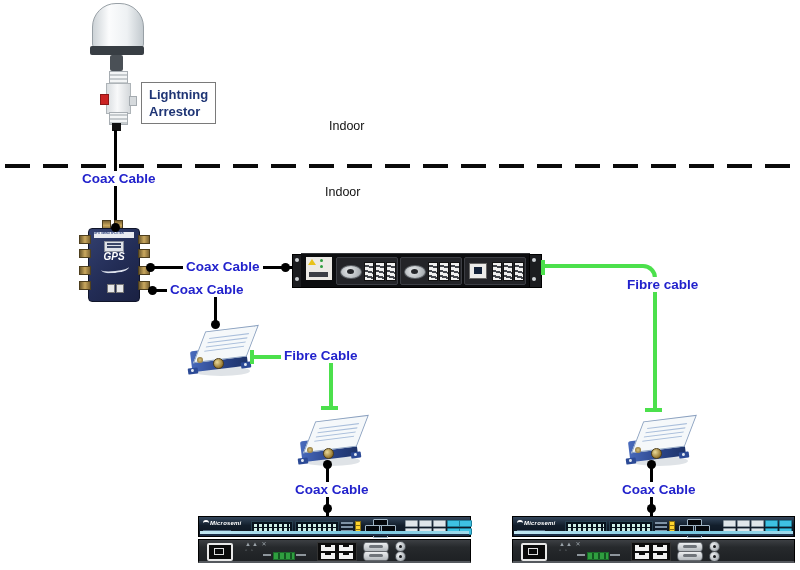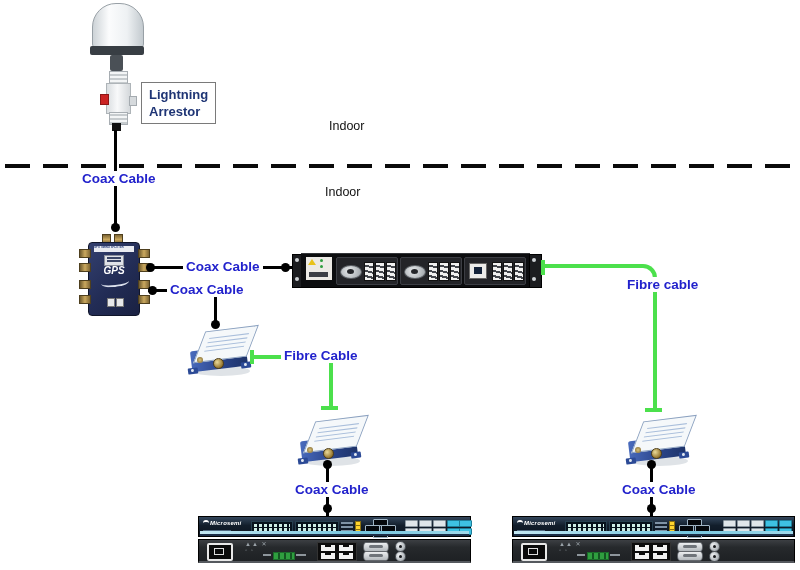--- a/index.html
+++ b/index.html
@@ -28,21 +28,21 @@
         border-radius:24px 24px 5px 5px;
         background:linear-gradient(90deg,#cdd3d7,#fbfcfd 32%,#eef1f3 68%,#c3cacf);}
   .dome-base{position:absolute;left:90px;top:46px;width:54px;height:9px;background:#383e44;border-radius:2px;}
   .dome-stem{position:absolute;left:110px;top:55px;width:13px;height:16px;background:#4a5056;border-radius:2px;}
   .rib{background:repeating-linear-gradient(0deg,#c6cbce 0 2px,#f3f5f6 2px 4px);border:1px solid #a7adb2;}
   .arr-body{position:absolute;left:106px;top:83px;width:23px;height:29px;background:linear-gradient(90deg,#d9dde0,#f8f9fa 45%,#d4d8db);border:1px solid #aeb4b8;}
   .arr-red{position:absolute;left:100px;top:94px;width:7px;height:9px;background:#cb2323;border:1px solid #8d1717;}
   .arr-tab{position:absolute;left:129px;top:96px;width:6px;height:8px;background:#d6dadd;border:1px solid #a5abb0;}
   .arr-stem{position:absolute;left:112px;top:123px;width:9px;height:8px;background:#111;}
   
-  .splitter{position:absolute;left:79px;top:234px;width:69px;height:82px;}
+  .splitter{position:absolute;left:79px;top:220px;width:69px;height:82px;}
   .spl-body{position:absolute;left:9px;top:8px;width:50px;height:72px;border-radius:4px;border:1px solid #10152a;
             background:linear-gradient(135deg,#33406f 0%,#222c55 55%,#1a2142 100%);}
   .spl-strip{position:absolute;left:15px;top:12px;width:40px;height:6px;background:#e9ebf1;overflow:hidden;}
   .spl-strip span{display:block;font-size:6px;color:#1f3575;font-weight:bold;white-space:nowrap;
                   transform:scale(.45);transform-origin:0 0;}
   .spl-boxlet{position:absolute;left:25px;top:21px;width:18px;height:9px;background:#dfe2e8;border:1px solid #8a8f9b;}
   .spl-boxlet i{display:block;height:2px;margin:1px 2px 0;background:#3a4566;}
   .spl-logo{position:absolute;left:13px;top:31px;width:44px;text-align:center;color:#fff;
             font-style:italic;font-weight:bold;font-size:10px;line-height:12px;}
   .spl-swoosh{position:absolute;left:22px;top:44px;width:28px;height:7px;border-bottom:2px solid #dbe0ec;

